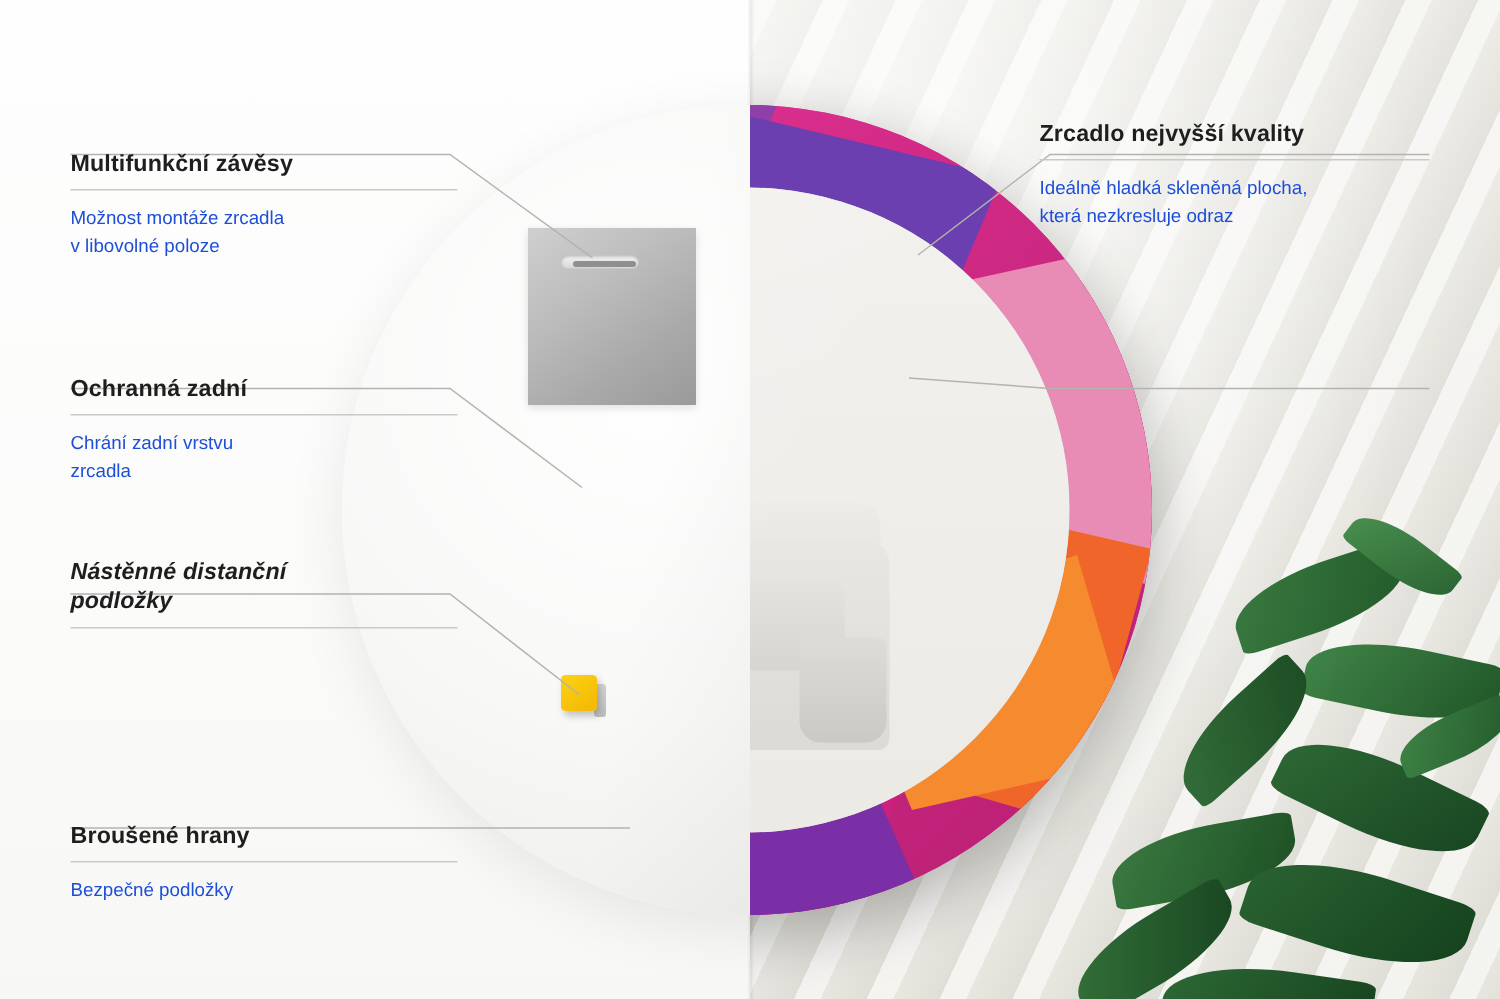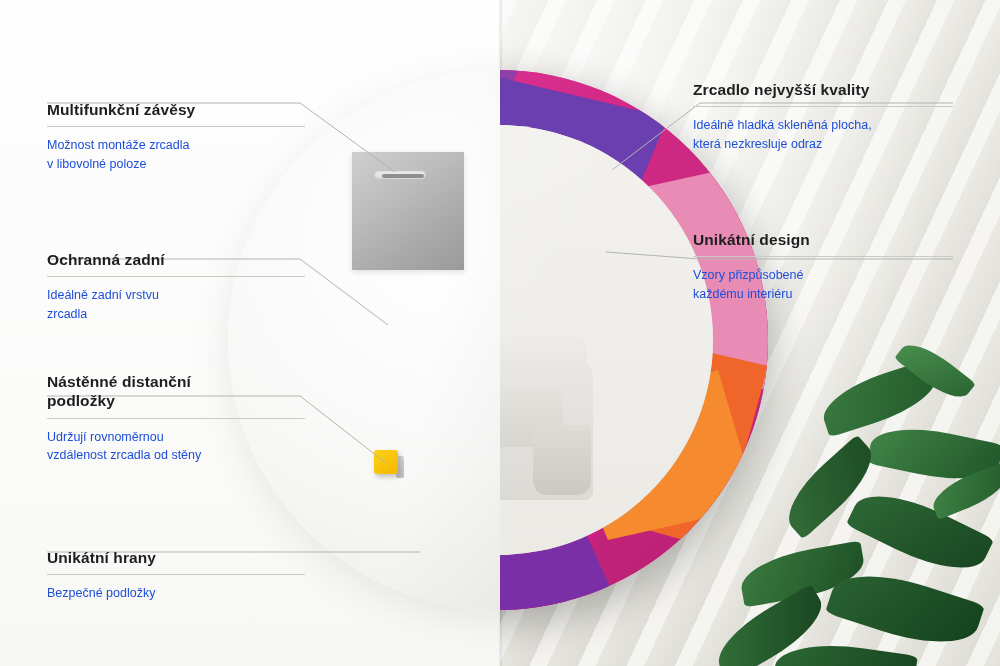--- a/index.html
+++ b/index.html
@@ -206,45 +206,37 @@
   <div class="callout left-callout" style="left:47px;top:80px;width:258px;">
     <div class="c-title">Multifunkční závěsy</div>
     <div class="c-rule"></div>
     <div class="c-desc" style="white-space:pre-line;">Možnost montáže zrcadla
 v libovolné poloze</div>
   </div>
 
   <div class="callout left-callout" style="left:47px;top:230px;width:258px;">
     <div class="c-title">Ochranná zadní</div>
     <div class="c-rule"></div>
-    <div class="c-desc" style="white-space:pre-line;">Ideálně zadní vrstvu
+    <div class="c-desc" style="white-space:pre-line;">Chrání zadní vrstvu
 zrcadla</div>
   </div>
 
-  <div class="callout left-callout" style="left:47px;top:352px;width:258px;">
+  <div class="callout left-callout" style="left:47px;top:352px;width:258px;font-style:italic;">
     <div class="c-title" style="white-space:pre-line;">Nástěnné distanční
 podložky</div>
     <div class="c-rule"></div>
-    <div class="c-desc" style="white-space:pre-line;">Udržují rovnoměrnou
-vzdálenost zrcadla od stěny</div>
   </div>
 
   <div class="callout left-callout" style="left:47px;top:528px;width:258px;">
-    <div class="c-title">Unikátní hrany</div>
+    <div class="c-title">Broušené hrany</div>
     <div class="c-rule"></div>
     <div class="c-desc" style="white-space:pre-line;">Bezpečné podložky</div>
   </div>
 
   <div class="callout right-callout" style="left:693px;top:80px;width:260px;">
     <div class="c-title">Zrcadlo nejvyšší kvality</div>
     <div class="c-rule"></div>
     <div class="c-desc" style="white-space:pre-line;">Ideálně hladká skleněná plocha,
 která nezkresluje odraz</div>
   </div>
 
-  <div class="callout right-callout" style="left:693px;top:230px;width:260px;">
-    <div class="c-title">Unikátní design</div>
-    <div class="c-rule"></div>
-    <div class="c-desc" style="white-space:pre-line;">Vzory přizpůsobené
-každému interiéru</div>
-  </div>
 
 </div>
 
 </body></html>

